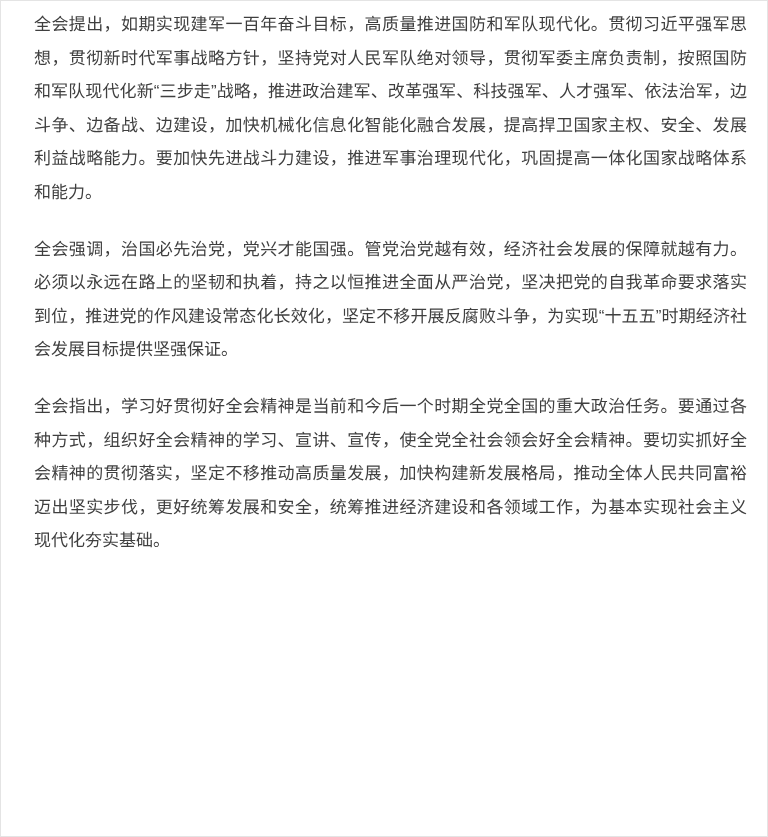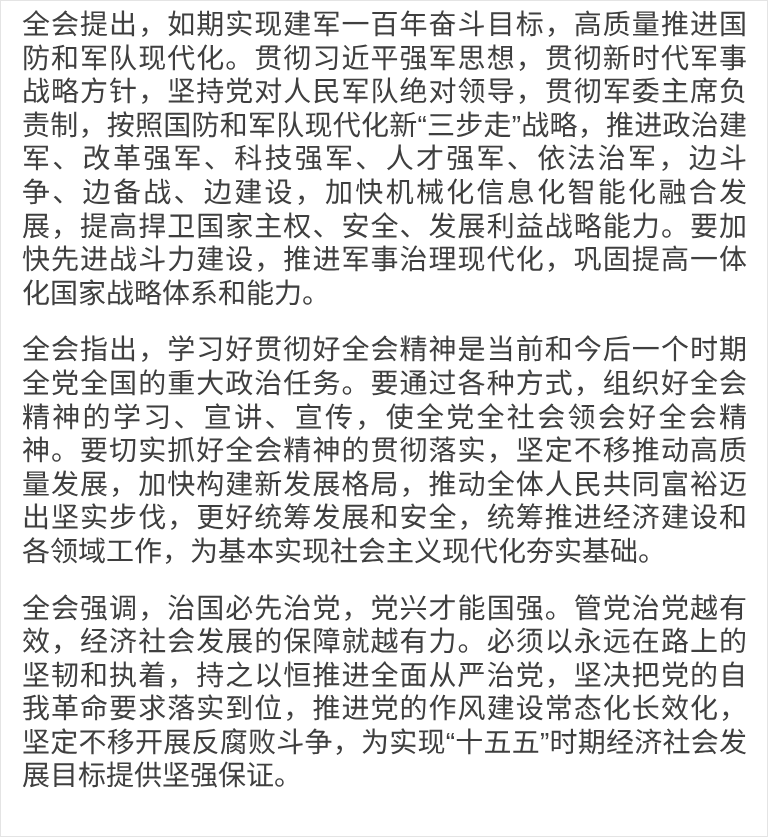--- a/index.html
+++ b/index.html
@@ -11,31 +11,31 @@
       box-sizing: border-box;
       width: 768px;
       height: 837px;
       background: #ffffff;
       border: 1px solid #e4e4e4;
       padding: 7px 20px 0 21px;
       overflow: hidden;
       font-family: "Liberation Sans", "DejaVu Sans", sans-serif;
     }
     .article-body p {
-      margin: 0 0 23px 0;
-      font-size: 28px;
+      margin: 0 0 23px 12px;
+      font-size: 17px;
       line-height: 33.6px;
       color: #3f3f3f;
       text-align: justify;
       letter-spacing: 0;
       word-break: break-all;
     }
   </style>
 </head>
 <body>
 
 <div class="page">
   <div class="article-body">
     <p>全会提出，如期实现建军一百年奋斗目标，高质量推进国防和军队现代化。贯彻习近平强军思想，贯彻新时代军事战略方针，坚持党对人民军队绝对领导，贯彻军委主席负责制，按照国防和军队现代化新“三步走”战略，推进政治建军、改革强军、科技强军、人才强军、依法治军，边斗争、边备战、边建设，加快机械化信息化智能化融合发展，提高捍卫国家主权、安全、发展利益战略能力。要加快先进战斗力建设，推进军事治理现代化，巩固提高一体化国家战略体系和能力。</p>
+    <p>全会强调，治国必先治党，党兴才能国强。管党治党越有效，经济社会发展的保障就越有力。必须以永远在路上的坚韧和执着，持之以恒推进全面从严治党，坚决把党的自我革命要求落实到位，推进党的作风建设常态化长效化，坚定不移开展反腐败斗争，为实现“十五五”时期经济社会发展目标提供坚强保证。</p>
     <p>全会指出，学习好贯彻好全会精神是当前和今后一个时期全党全国的重大政治任务。要通过各种方式，组织好全会精神的学习、宣讲、宣传，使全党全社会领会好全会精神。要切实抓好全会精神的贯彻落实，坚定不移推动高质量发展，加快构建新发展格局，推动全体人民共同富裕迈出坚实步伐，更好统筹发展和安全，统筹推进经济建设和各领域工作，为基本实现社会主义现代化夯实基础。</p>
-    <p>全会强调，治国必先治党，党兴才能国强。管党治党越有效，经济社会发展的保障就越有力。必须以永远在路上的坚韧和执着，持之以恒推进全面从严治党，坚决把党的自我革命要求落实到位，推进党的作风建设常态化长效化，坚定不移开展反腐败斗争，为实现“十五五”时期经济社会发展目标提供坚强保证。</p>
   </div>
 </div>
 
 </body></html>

